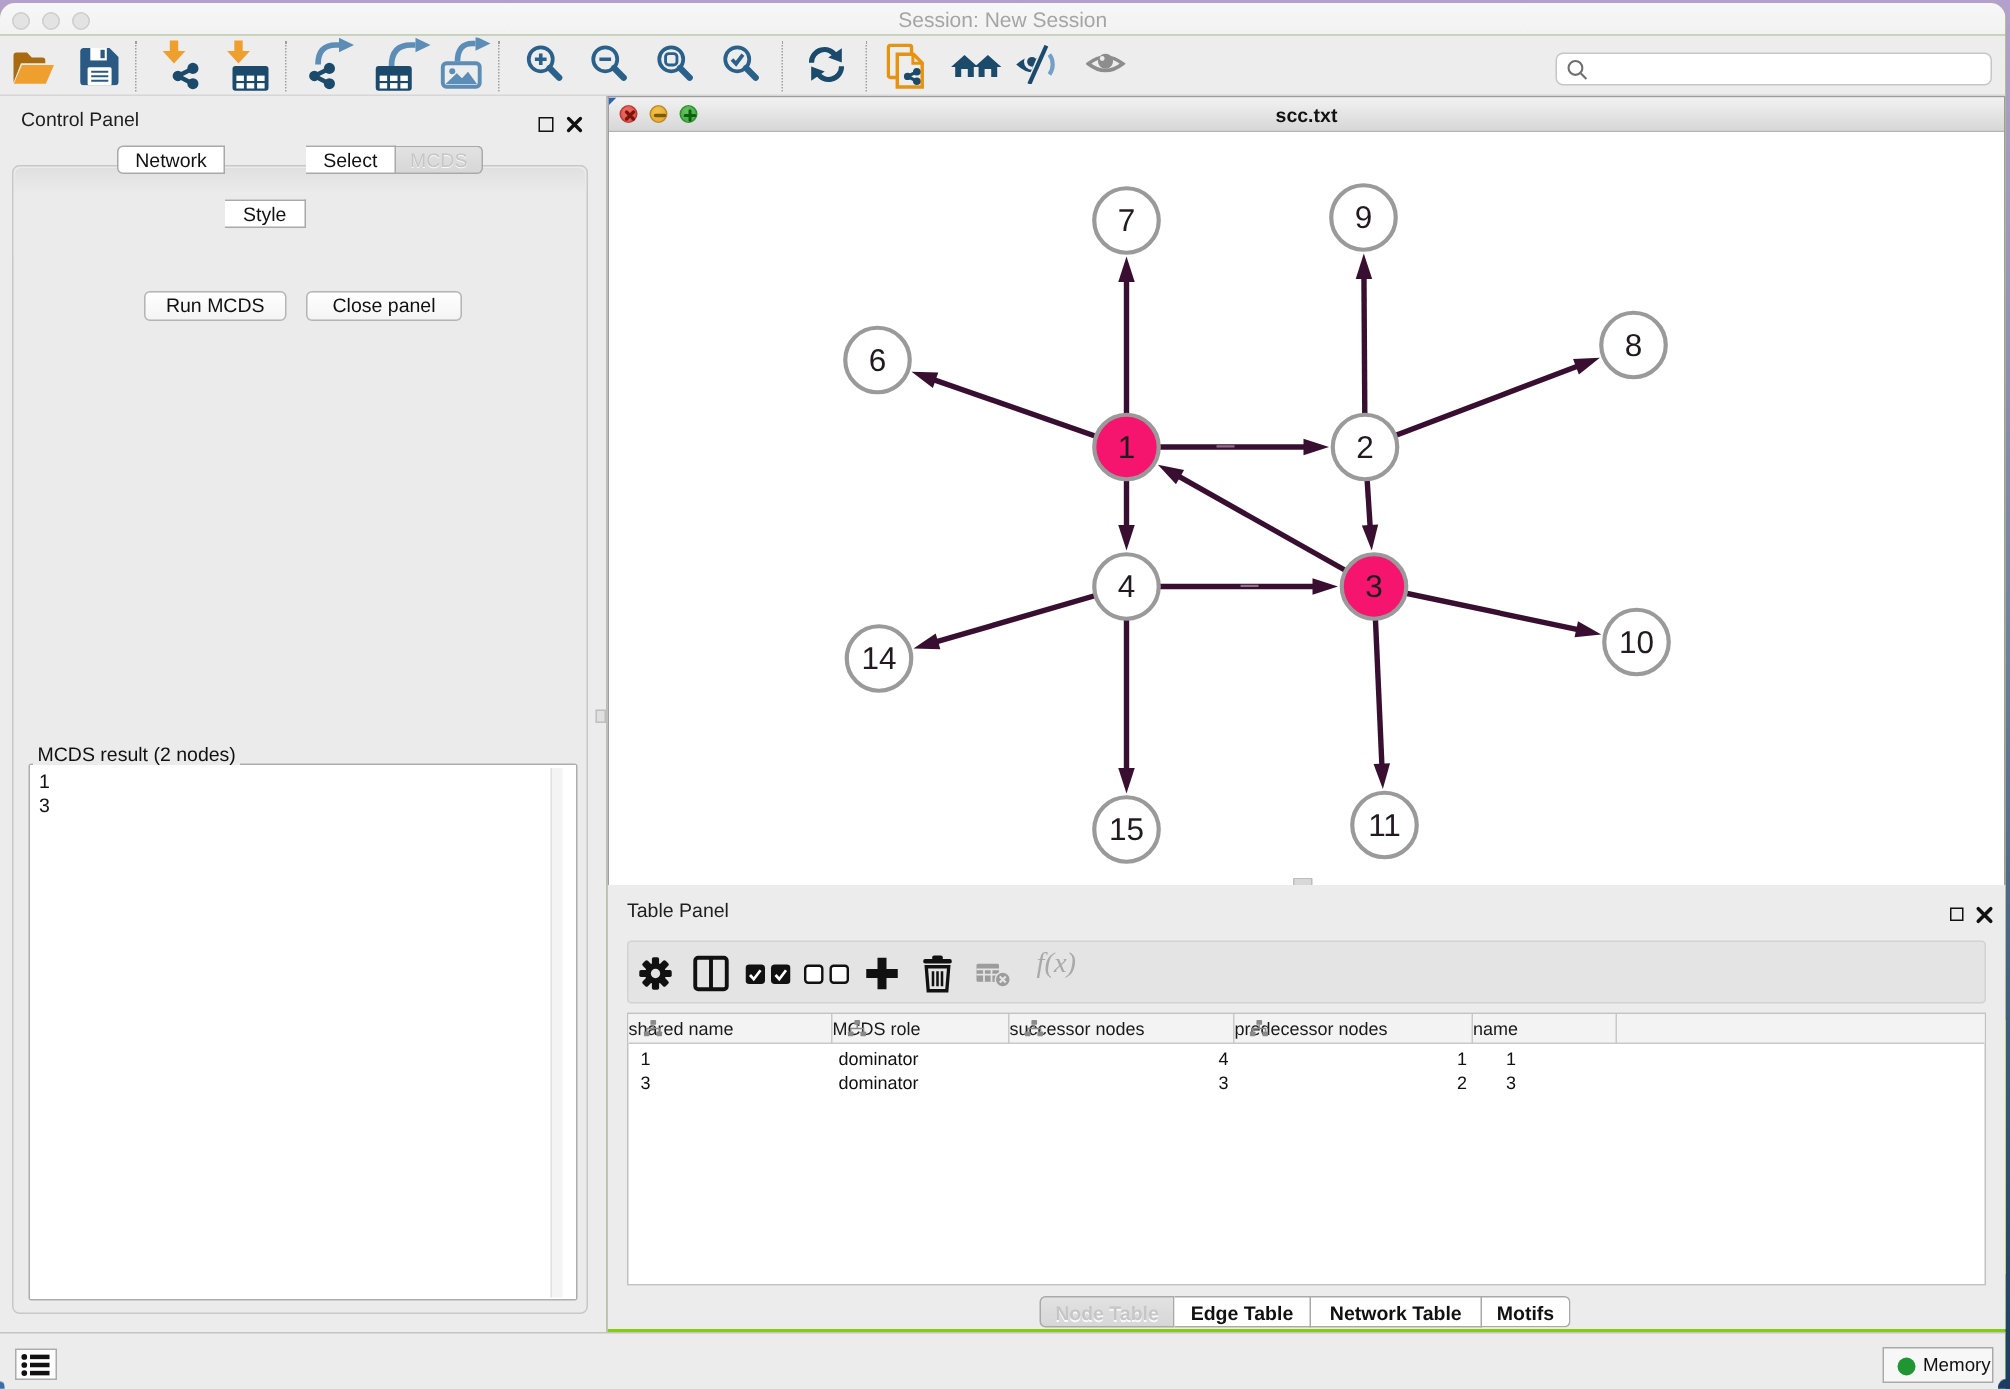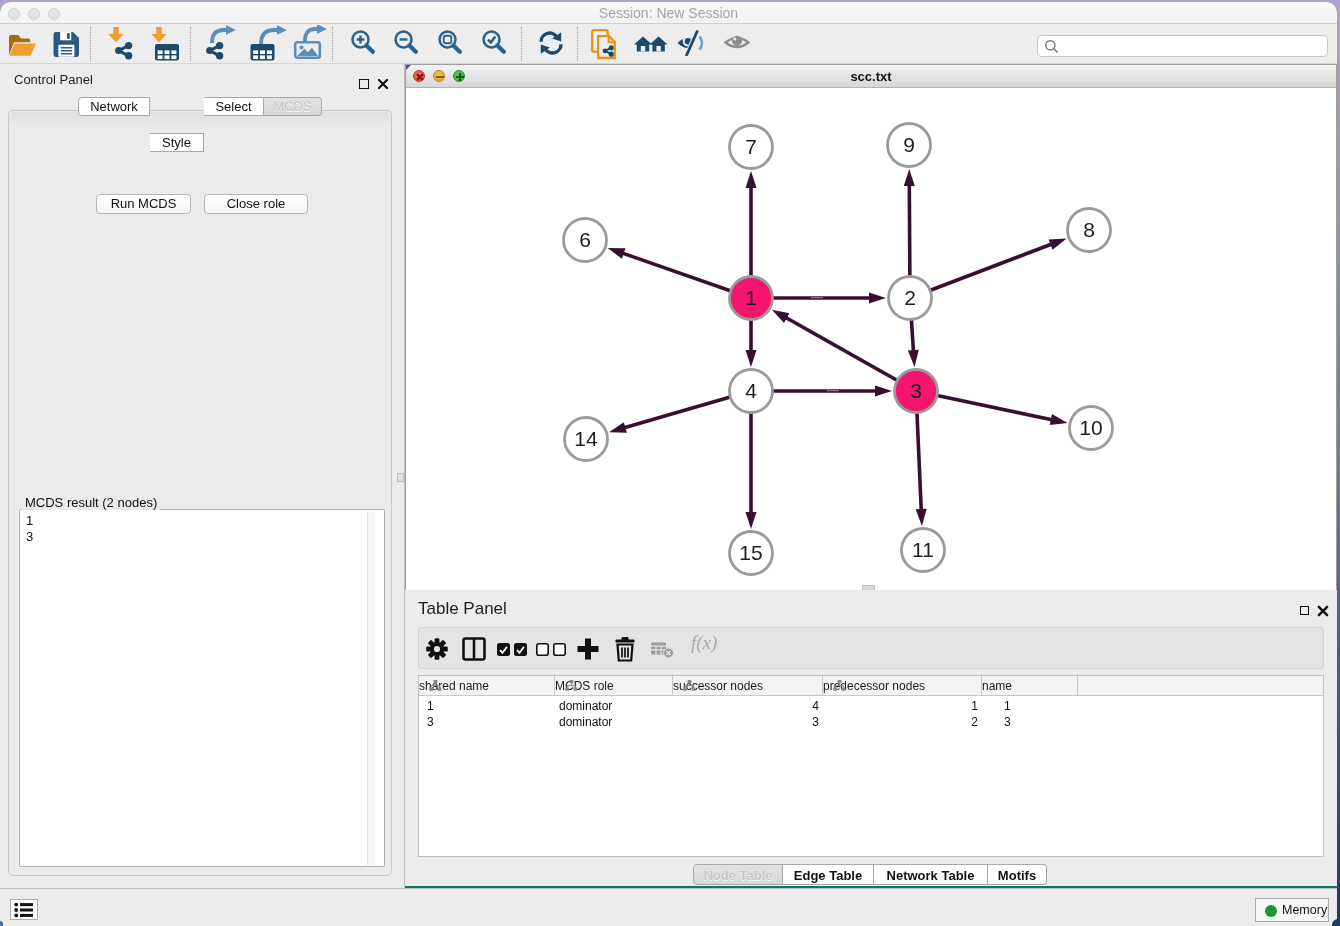--- a/index.html
+++ b/index.html
@@ -1,18 +1,18 @@
 <!DOCTYPE html>
 <html><head>
 <meta charset="utf-8">
 <style>
 * { margin:0; padding:0; box-sizing:border-box; }
 html,body { width:1340px; height:926px; overflow:hidden; }
 body { font-family:"Liberation Sans", sans-serif; background:linear-gradient(180deg,#b4a0cd 0%,#9d96bd 18%,#73819f 45%,#3e5a80 75%,#1d3c62 100%); position:relative; }
-#win { position:absolute; left:0; top:2px; width:1337px; height:924px; background:#0f766e; border-radius:10px 10px 0 0; overflow:hidden; filter:opacity(0.999); }
+#win { position:absolute; left:0; top:2px; width:1337px; height:924px; background:#84cc16; border-radius:10px 10px 0 0; overflow:hidden; filter:opacity(0.999); }
 
 #titlebar { position:absolute; left:0; top:0; width:100%; height:22px; background:linear-gradient(#f7f7f7,#f2f2f2); border-bottom:1px solid #cfcfcf; }
 .tl { position:absolute; top:6px; width:12px; height:12px; border-radius:50%; background:#e3e3e3; border:1px solid #cdcdcd; }
 #titlebar .t1{left:8px} #titlebar .t2{left:28px} #titlebar .t3{left:48px}
 #apptitle { position:absolute; top:3px; width:100%; text-align:center; font-size:14px; color:#a5a5a5; }
 
 #toolbar { position:absolute; left:0; top:22px; width:100%; height:40px; background:#ededed; border-bottom:1px solid #d6d6d6; }
 .tbsep { position:absolute; top:3px; height:34px; width:0; border-left:1px dotted #9f9f9f; }
 #searchbox { position:absolute; left:1037px; top:11px; width:291px; height:22px; background:#fff; border:1px solid #c6c6c6; border-radius:5px; }
 
@@ -39,21 +39,21 @@
 #vsplit { position:absolute; left:396px; top:62px; width:9px; height:824px; background:#ececec; border-right:1px solid #bdbdbd; }
 #vsplit .grip { position:absolute; left:1px; top:409px; width:7px; height:9px; background:#e0e0e0; border:1px solid #bfbfbf; }
 
 #netwin { position:absolute; left:405px; top:62px; width:932px; height:526px; background:#fff; border:1px solid #9d9d9d; border-bottom:none; }
 #nettitle { position:absolute; left:0; top:0; width:100%; height:23px; background:linear-gradient(#f2f2f2,#d7d7d7); border-bottom:1px solid #b4b4b4; }
 #nettitle .name { position:absolute; width:100%; text-align:center; top:4px; font-size:13px; font-weight:bold; color:#111; }
 .mac { position:absolute; top:5px; width:12px; height:12px; border-radius:50%; }
 #netgrip { position:absolute; left:862px; top:583px; width:13px; height:6px; background:#d8d8d8; border:1px solid #bdbdbd; border-radius:1px;}
 
 #tpanel { position:absolute; left:405px; top:588px; width:932px; height:296px; background:#ececec; }
-#tpanel h3 { position:absolute; left:13px; top:9px; font-size:17px; font-weight:normal; color:#1e1e1e; }
+#tpanel h3 { position:absolute; left:13px; top:9px; font-size:13px; font-weight:normal; color:#1e1e1e; }
 #ttoolbar { position:absolute; left:13px; top:37px; width:906px; height:42px; background:#e4e4e4; border:1px solid #d2d2d2; border-radius:3px; }
 #ttable { position:absolute; left:13px; top:85px; width:906px; height:182px; background:#fff; border:1px solid #c2c2c2; }
 #thead { position:absolute; left:0; top:0; width:100%; height:20px; background:#f3f3f3; border-bottom:1px solid #c9c9c9; font-size:12px; color:#1a1a1a; }
 .hcell { position:absolute; top:0; height:20px; line-height:20px; text-align:left; border-right:1px solid #c9c9c9; }
 .trow { position:absolute; font-size:12px; color:#111; height:16px; line-height:16px; }
 .tcell { position:absolute; }
 
 #statusbar { position:absolute; left:0; top:886px; width:100%; height:38px; background:#ececec; border-top:1px solid #c4c4c4; }
 #listbtn { position:absolute; left:10px; top:10px; width:28px; height:21px; background:#fdfdfd; border:1px solid #ababab; }
 #membtn { position:absolute; left:1255px; top:9px; width:74px; height:24px; background:#f7f7f7; border:1px solid #a9a9a9; font-size:12.5px; color:#111; }
@@ -223,21 +223,21 @@
     </div>
     <div class="tabs" style="left:78px; top:33px;">
       <div class="tab first" style="left:0; width:72px;">Network</div>
       <div class="tab" style="left:72px; width:54px;margin-top:36px;">Style</div>
       <div class="tab" style="left:126px; width:60px;">Select</div>
       <div class="tab sel last" style="left:186px; width:58px;">MCDS</div>
     </div>
     <div id="tabpane">
       <div class="innershade"></div>
       <div class="btn" style="left:87px; top:83px; width:95px;">Run MCDS</div>
-      <div class="btn" style="left:195px; top:83px; width:104px;">Close role</div>
+      <div class="btn" style="left:195px; top:83px; width:104px;">Close panel</div>
       <div id="mcdsgroup">
         <div class="gborder"></div>
         <div id="mcdstext">1<br>3<div id="mcdsscroll"></div></div>
         <div class="glegend">MCDS result (2 nodes)</div>
       </div>
     </div>
   </div>
   <div id="vsplit">
       <div class="grip"></div>
     </div>

